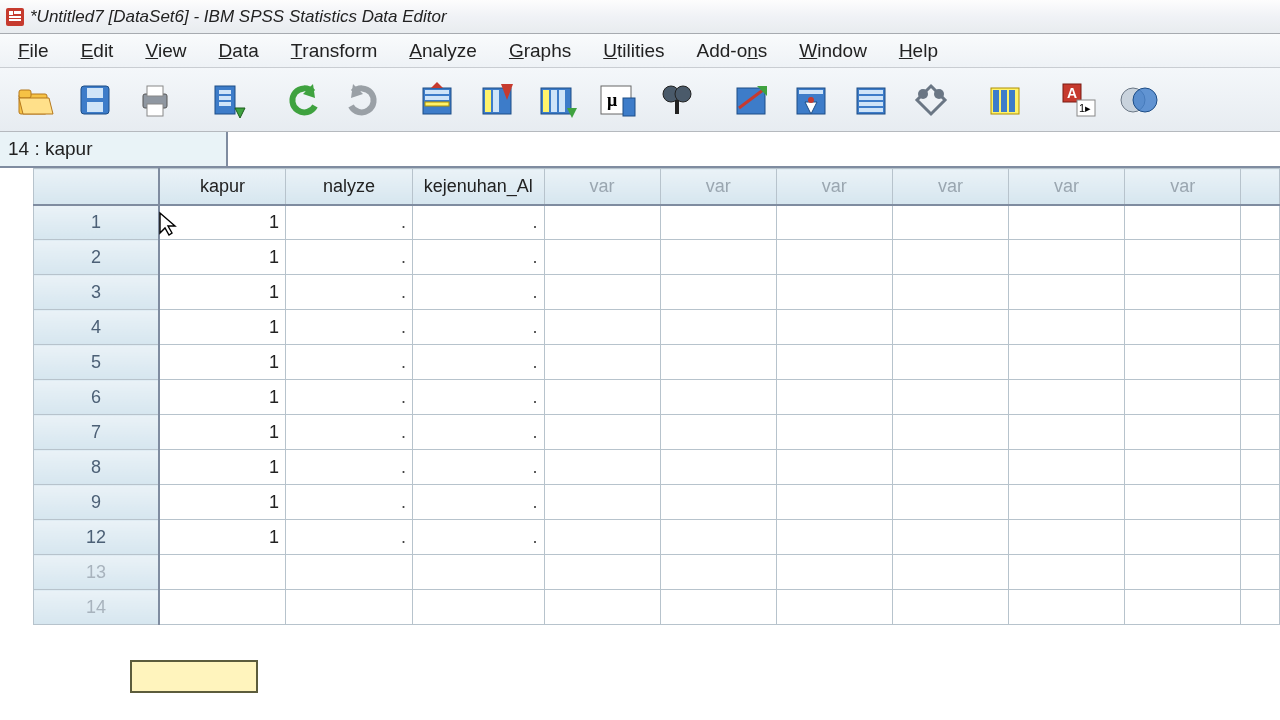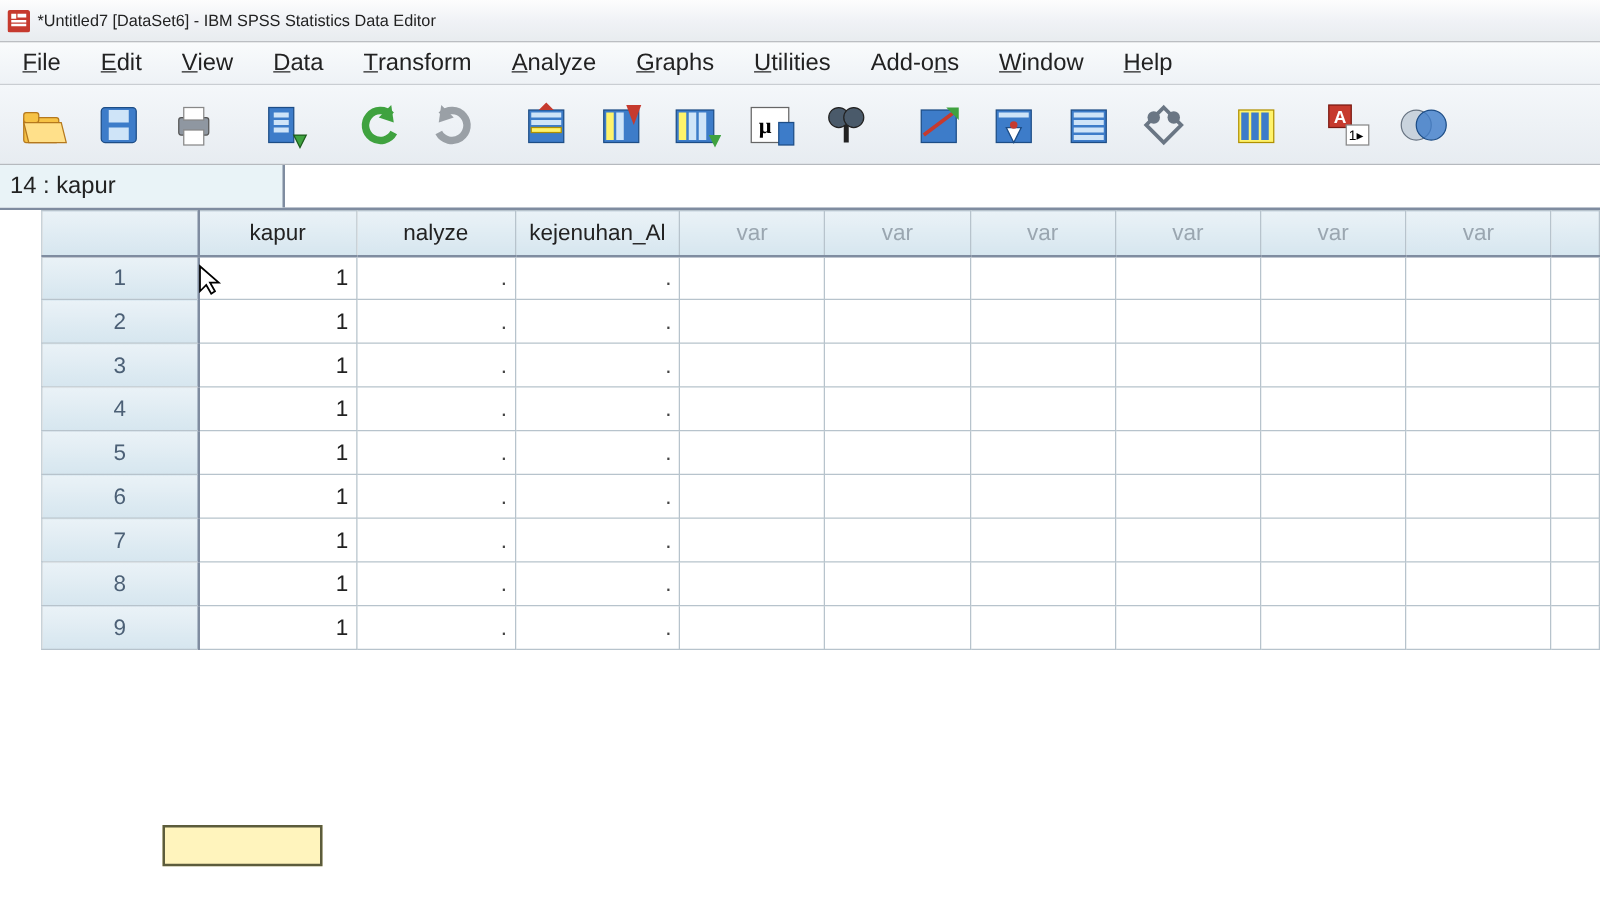--- a/index.html
+++ b/index.html
@@ -17,22 +17,23 @@
     display: flex;
     align-items: center;
     padding: 0 6px;
     border-bottom: 1px solid #a7abb0;
   }
   .titlebar .app-icon {
     width: 18px; height: 18px;
     margin-right: 6px;
   }
   .titlebar .title {
-    font-size: 13px;
+    font-size: 17px;
     color: #222;
+    font-style: italic;
   }
   .menubar {
     height: 34px;
     background: linear-gradient(#f9fbfc,#eef2f6);
     display: flex;
     align-items: stretch;
     border-bottom: 1px solid #c9cdd2;
     padding: 0 2px;
   }
   .menubar .menu-item {
@@ -437,19 +438,58 @@
           <td class="dot">.</td>
           <td class="dot">.</td>
           <td></td>
           <td></td>
           <td></td>
           <td></td>
           <td></td>
           <td></td>
           <td></td>
         </tr>
+        <tr>
+          <th class="rownum">12</th>
+          <td>1</td>
+          <td class="dot">.</td>
+          <td class="dot">.</td>
+          <td></td>
+          <td></td>
+          <td></td>
+          <td></td>
+          <td></td>
+          <td></td>
+          <td></td>
+        </tr>
+        <tr>
+          <th class="rownum empty">13</th>
+          <td></td>
+          <td></td>
+          <td></td>
+          <td></td>
+          <td></td>
+          <td></td>
+          <td></td>
+          <td></td>
+          <td></td>
+          <td></td>
+        </tr>
+        <tr>
+          <th class="rownum empty">14</th>
+          <td></td>
+          <td></td>
+          <td></td>
+          <td></td>
+          <td></td>
+          <td></td>
+          <td></td>
+          <td></td>
+          <td></td>
+          <td></td>
+        </tr>
       </tbody>
   </table>
   <div class="active-cell" id="active-cell" style="left: 130.109px; top: 491.5px; width: 127.703px; height: 33px;"></div>
 <div style="position: absolute; left: 158.109px; top: 42.5px; pointer-events: none;"><svg width="20" height="26">
         <path d="M2 2 L2 22 L7 17 L11 24 L14 22 L10 15 L17 15 Z" fill="#fff" stroke="#000" stroke-width="1.4"></path>
       </svg></div>
   </div>
 
 </body></html>

